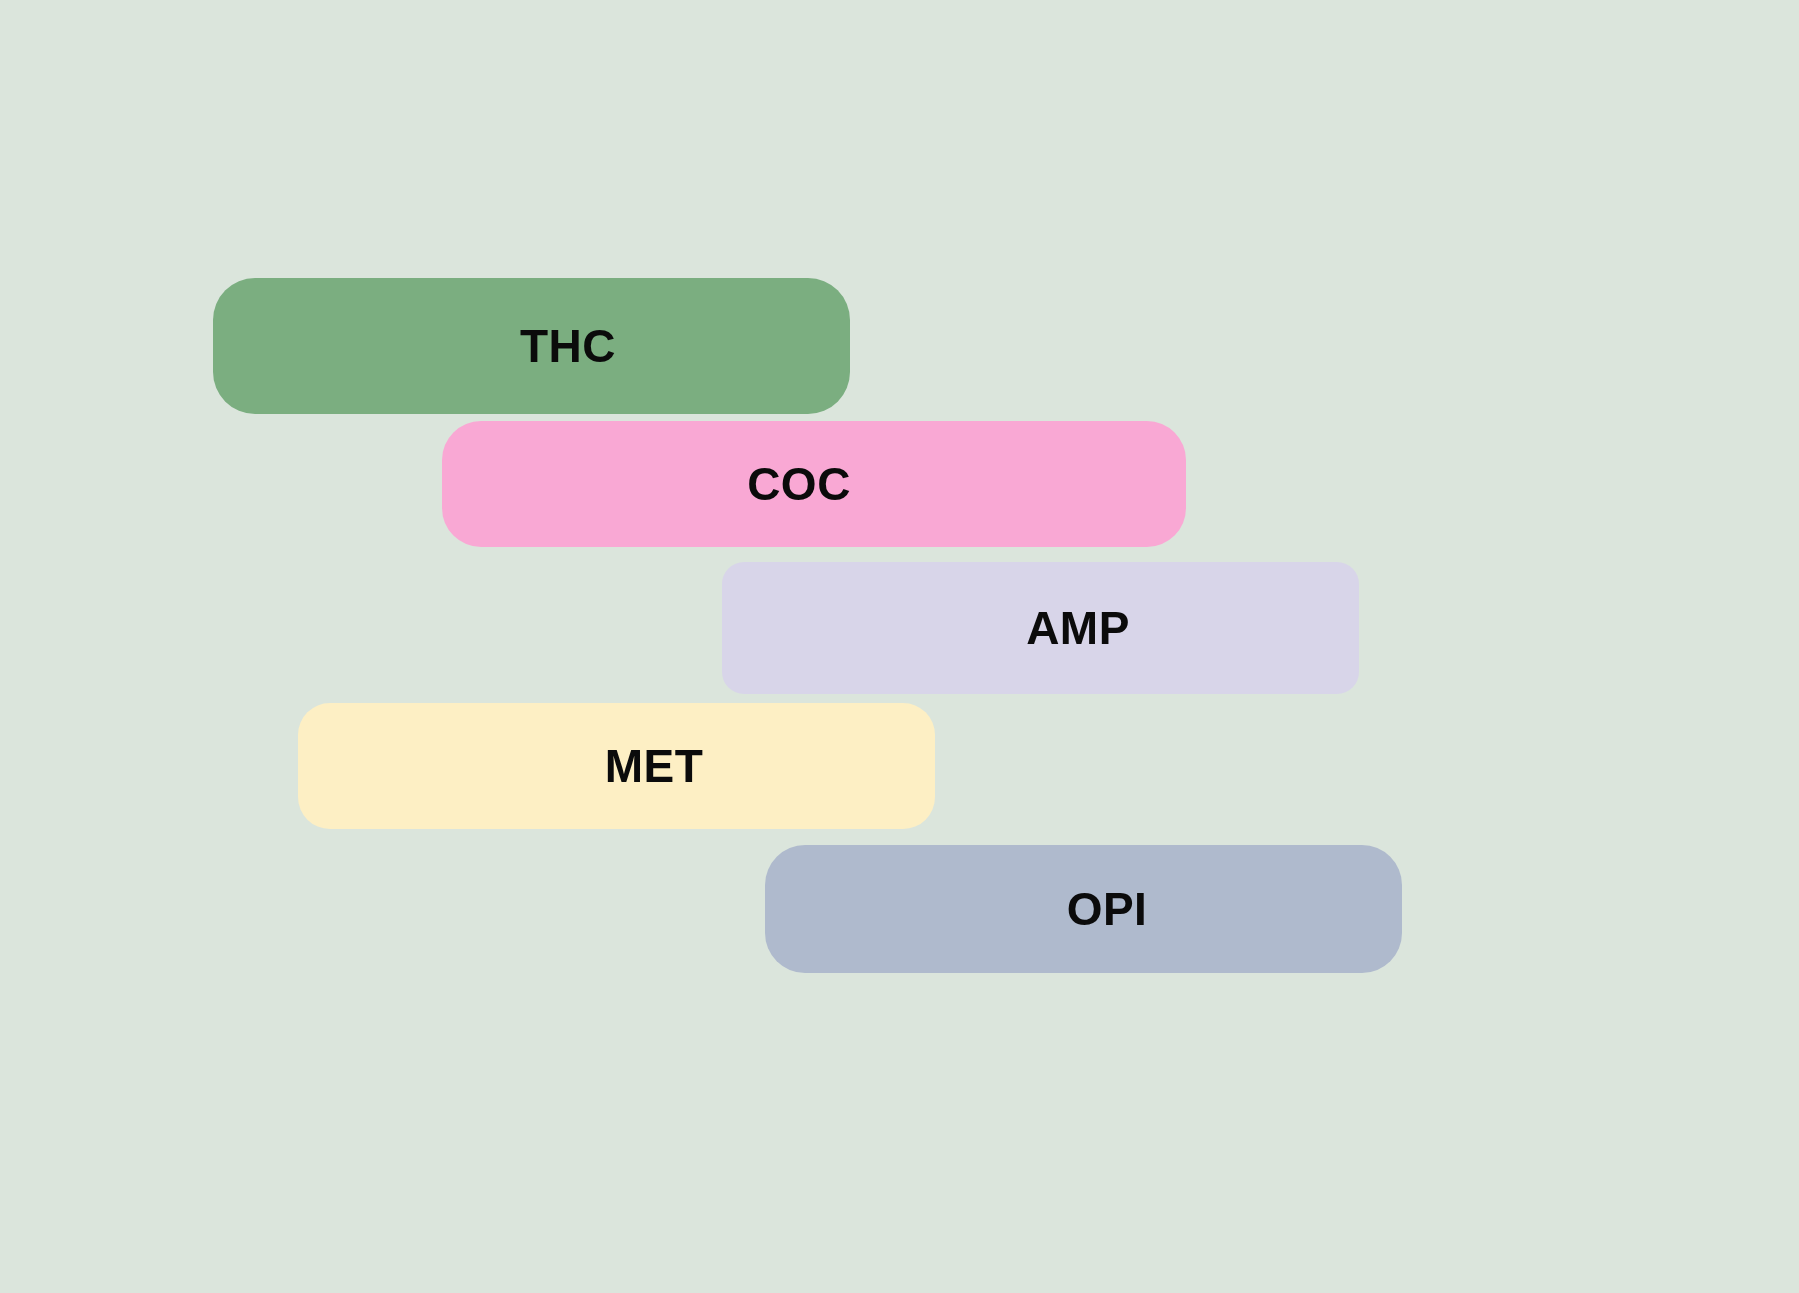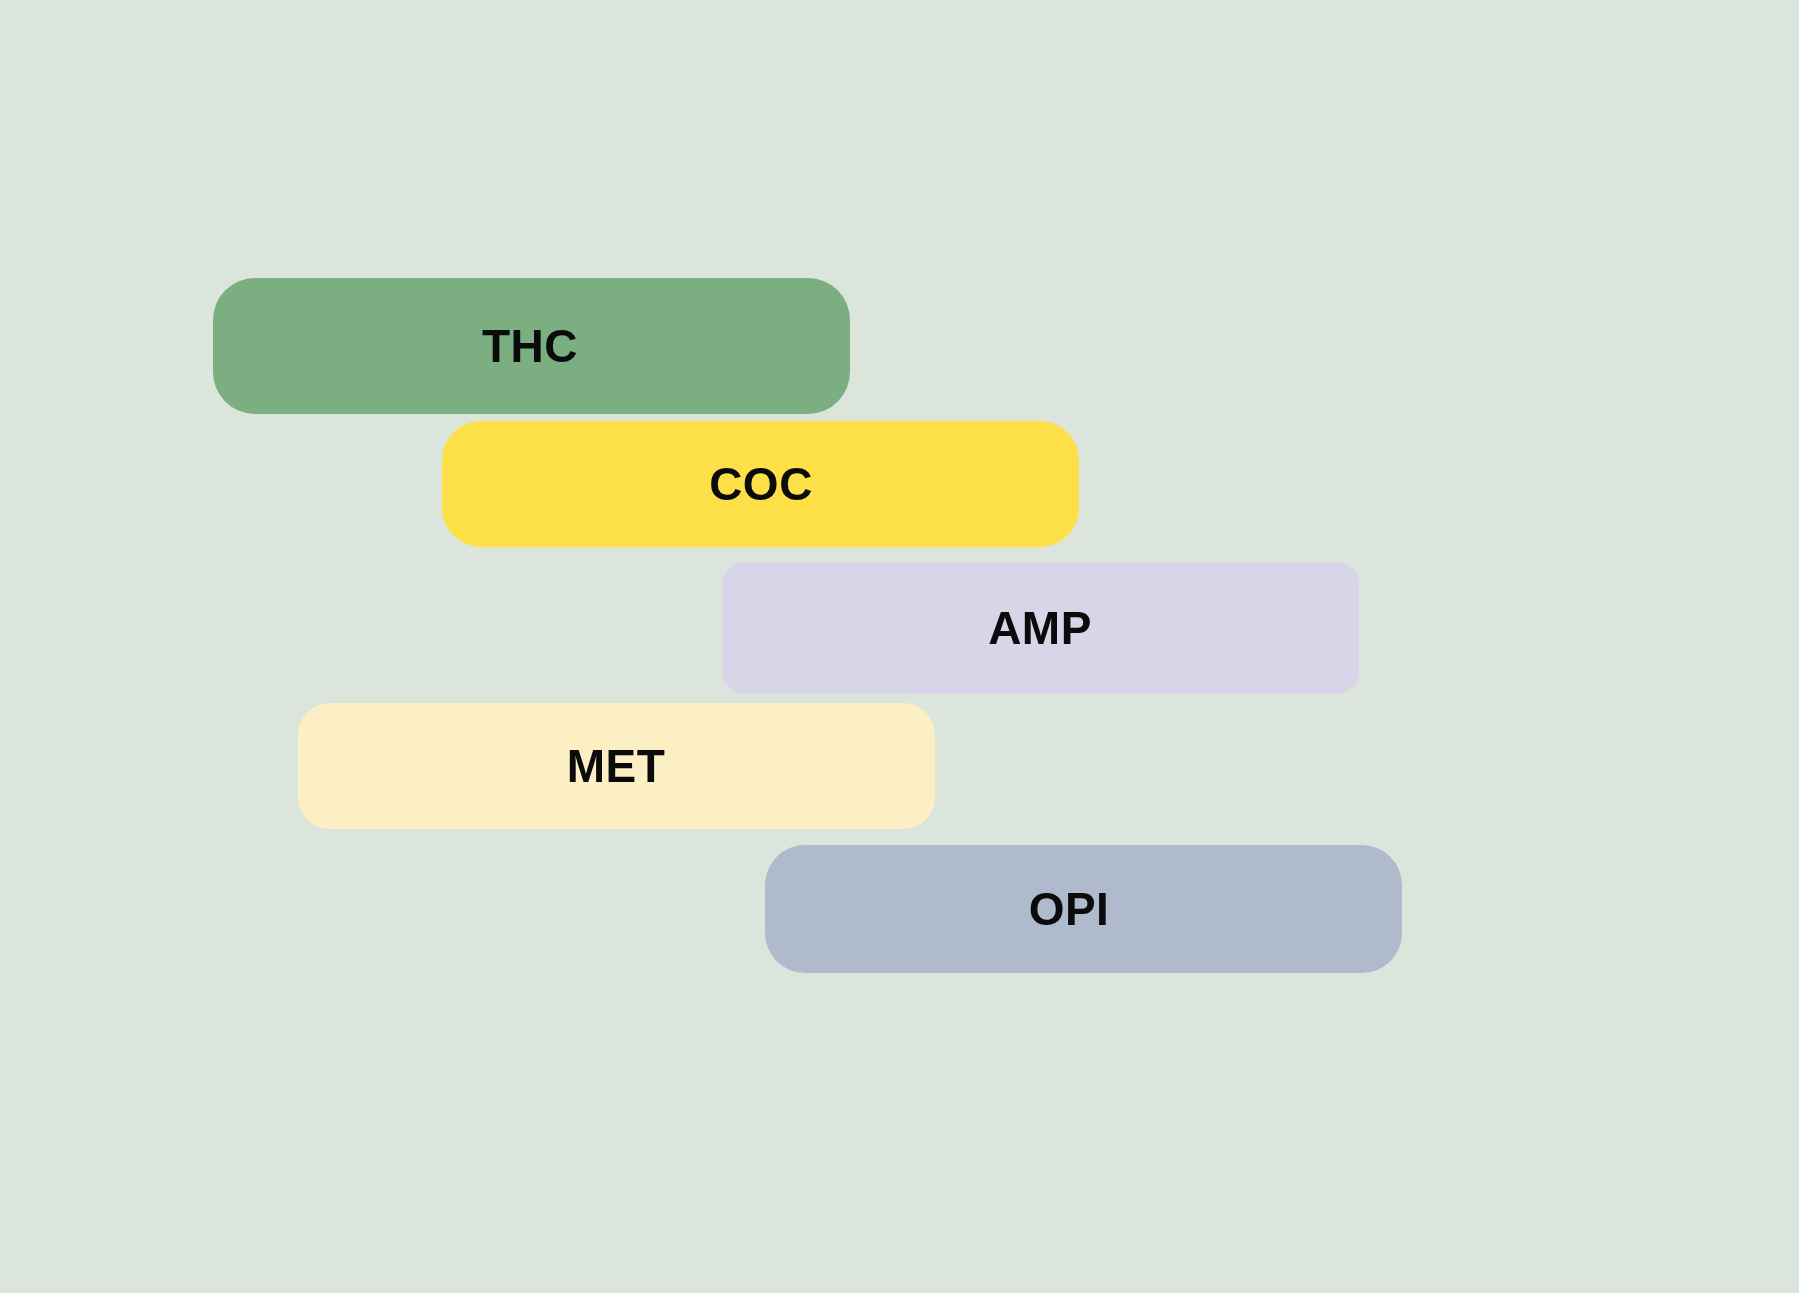--- a/index.html
+++ b/index.html
@@ -58,33 +58,34 @@
     box-sizing: border-box;
   }
   .bar-label {
     font-size: 46px;
     font-weight: bold;
     color: #0b0b0b;
     letter-spacing: 0.5px;
     white-space: nowrap;
     position: absolute;
     transform: translateX(-50%);
+    margin-left: 38px;
   }
 </style>
 </head>
 <body>
 
 <div class="canvas">
 
 
   <div class="bars">
       <div class="bar" style="left: 213px; top: 278px; width: 637px; height: 136px; background: rgb(123, 174, 128); border-radius: 42px;">
         <span class="bar-label" style="left: 317px;">THC</span>
       </div>
-      <div class="bar" style="left: 442px; top: 421px; width: 637px; height: 126px; background: #fde047; border-radius: 39px;">
+      <div class="bar" style="left: 442px; top: 421px; width: 744px; height: 126px; background: #f9a8d4; border-radius: 39px;">
         <span class="bar-label" style="left: 319px;">COC</span>
       </div>
       <div class="bar" style="left: 722px; top: 562px; width: 637px; height: 132px; background: rgb(216, 213, 233); border-radius: 22px;">
         <span class="bar-label" style="left: 318px;">AMP</span>
       </div>
       <div class="bar" style="left: 298px; top: 703px; width: 637px; height: 126px; background: rgb(253, 239, 196); border-radius: 32px;">
         <span class="bar-label" style="left: 318px;">MET</span>
       </div>
       <div class="bar" style="left: 765px; top: 845px; width: 637px; height: 128px; background: rgb(175, 186, 205); border-radius: 40px;">
         <span class="bar-label" style="left: 304px;">OPI</span>

